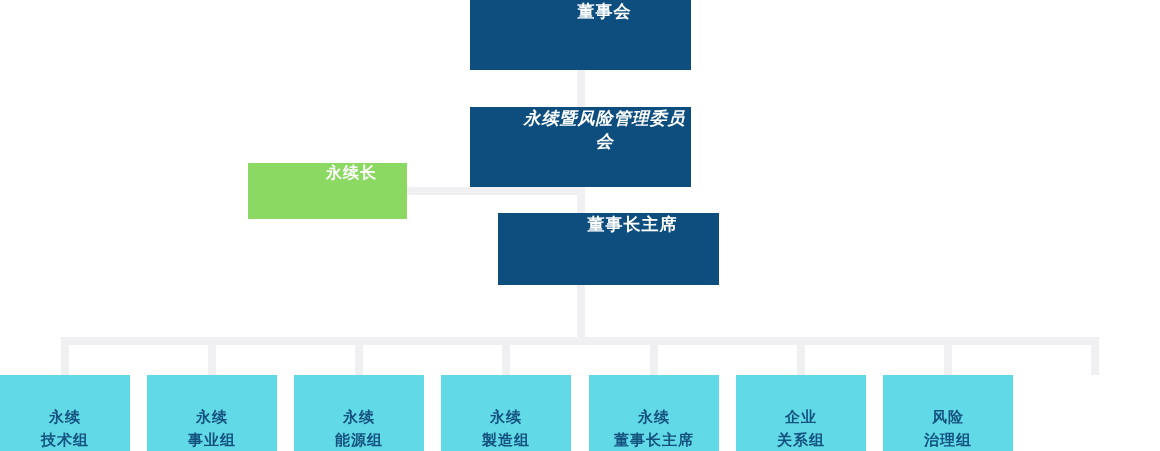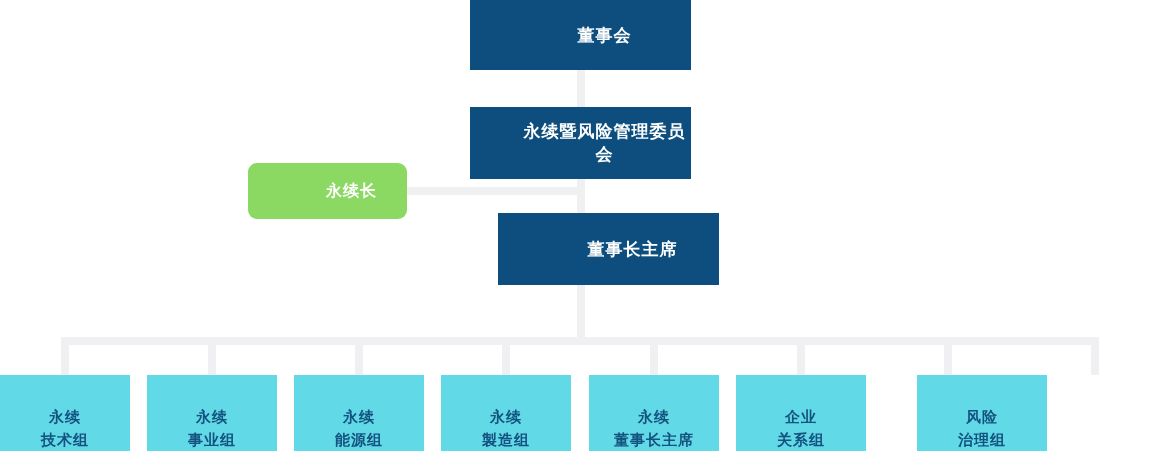--- a/index.html
+++ b/index.html
@@ -17,41 +17,39 @@
   .canvas {
     position: relative;
     width: 1160px;
     height: 451px;
     background: #ffffff;
     overflow: hidden;
   }
   .node {
     position: absolute;
     display: flex;
-    align-items: center;
     justify-content: center;
     text-align: center;
     font-weight: bold;
     padding-left: 48px;
   }
   .node-dark {
     background: var(--primary_blue);
     color: #ffffff;
     font-size: 17px;
     letter-spacing: 1px;
   }
   .node-green {
     background: var(--green);
     color: #ffffff;
     font-size: 16px;
     letter-spacing: 1px;
-    border-radius: 9px;
   }
   .node-board     { left: 470px; top: 0;     width: 221px; height: 70px; }
-  .node-committee { left: 470px; top: 107px; width: 221px; height: 72px; }
+  .node-committee { left: 470px; top: 107px; width: 221px; height: 80px; font-style: italic; }
   .node-cso       { left: 248px; top: 163px; width: 159px; height: 56px; }
   .node-chairman  { left: 498px; top: 213px; width: 221px; height: 72px; }
   .connector {
     position: absolute;
     background: var(--connector);
   }
   .c-board-committee { left: 577px; top: 70px;  width: 8px;    height: 37px; }
   .c-committee-chair { left: 577px; top: 177px; width: 8px;    height: 36px; }
   .c-cso             { left: 407px; top: 187px; width: 178px;  height: 8px;  }
   .c-chair-down      { left: 577px; top: 285px; width: 8px;    height: 60px; }
@@ -127,18 +125,18 @@
     <span>製造组</span>
   </div>
   <div class="group" style="left:589px">
     <span>永续</span>
     <span>董事长主席</span>
   </div>
   <div class="group" style="left:736px">
     <span>企业</span>
     <span>关系组</span>
   </div>
-  <div class="group" style="left:917px">
+  <div class="group" style="left:883px">
     <span>风险</span>
     <span>治理组</span>
   </div>
 
 </div>
 
 </body></html>

